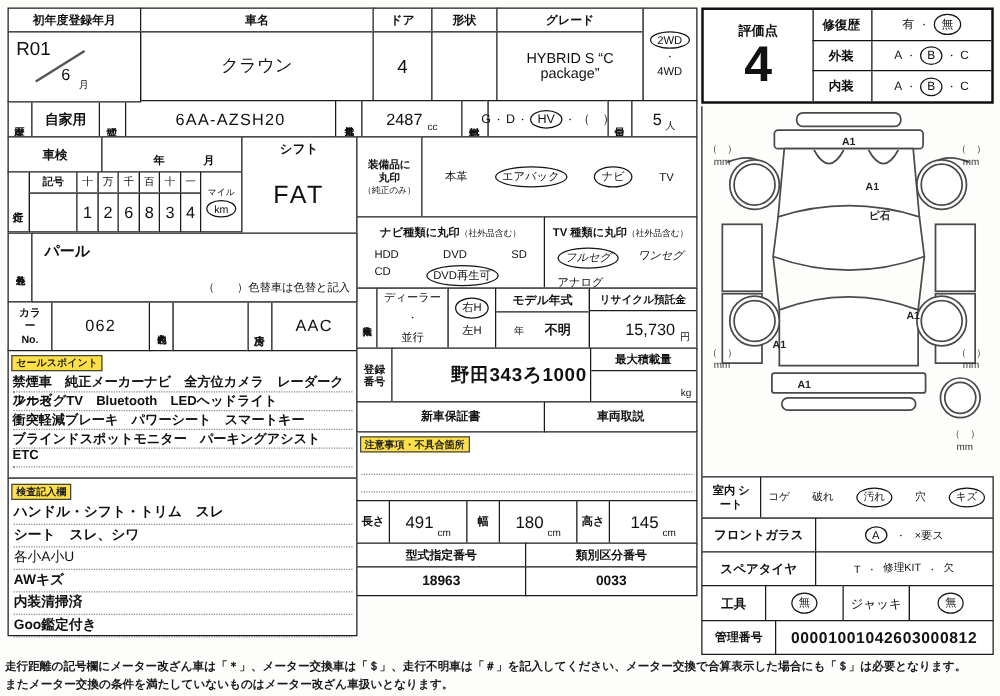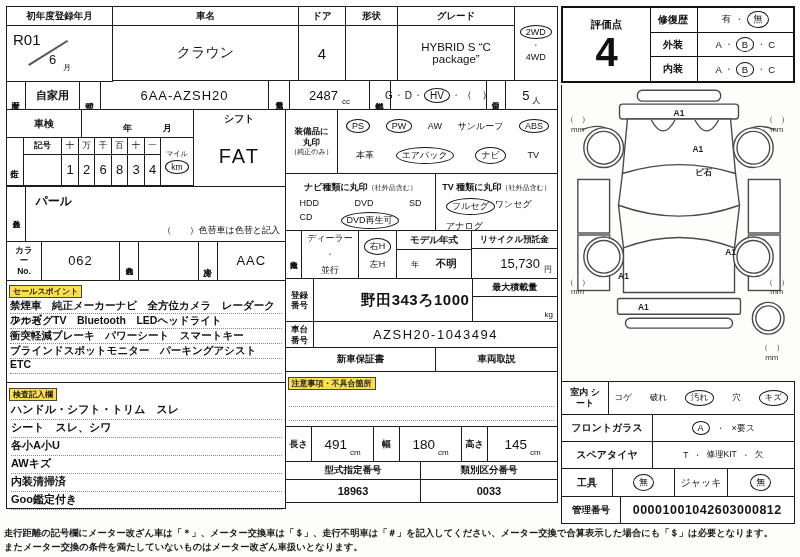--- a/index.html
+++ b/index.html
@@ -178,43 +178,36 @@
             <div class="dotline" style="height:15px;"></div>
             <div class="dotline" style="height:15px;"></div>
           </div>
         </div>
 
         <div class="cell" style="height:127px;">
           <span class="tab">検査記入欄</span>
           <div style="padding:1px 3px 0 4px;">
             <div class="dotline" style="height:18px;font-size:11px;font-weight:600;">ハンドル・シフト・トリム　スレ</div>
             <div class="dotline" style="height:18px;font-size:11px;font-weight:600;">シート　スレ、シワ</div>
-            <div class="dotline" style="height:18px;font-size:11px;font-weight:700;">各小A小U</div>
+            <div class="dotline" style="height:18px;font-size:11px;font-weight:400;">各小A小U</div>
             <div class="dotline" style="height:18px;font-size:11px;font-weight:600;">AWキズ</div>
             <div class="dotline" style="height:18px;font-size:11px;font-weight:600;">内装清掃済</div>
             <div class="dotline" style="height:18px;font-size:11px;font-weight:600;">Goo鑑定付き</div>
           </div>
         </div>
       </div>
 
       <div class="vstack" style="width:273.5px;">
 
         <div class="hrow">
           <div class="cell col ctr" style="width:54px;height:66px;text-align:center;">
             <span style="font-size:8.5px;font-weight:700;line-height:1.25;width:40px;">装備品に丸印</span>
             <span style="font-size:7px;">（純正のみ）</span>
           </div>
           <div class="cell col" style="flex:1;height:66px;justify-content:space-around;padding:3px 8px;">
-            <div style="display:flex;justify-content:space-between;align-items:center;font-size:9px;">
-              <span class="opt circ">PS</span>
-              <span class="opt circ">PW</span>
-              <span class="opt">AW</span>
-              <span class="opt">サンルーフ</span>
-              <span class="opt circ">ABS</span>
-            </div>
             <div style="display:flex;justify-content:space-between;align-items:center;font-size:9px;padding:0 10px;">
               <span class="opt">本革</span>
               <span class="opt circ">エアバック</span>
               <span class="opt circ">ナビ</span>
               <span class="opt">TV</span>
             </div>
           </div>
         </div>
 
         <div class="hrow">
@@ -225,21 +218,21 @@
               <span class="opt">DVD</span>
               <span class="opt">SD</span>
             </div>
             <div style="display:flex;gap:28px;padding:4px 14px 0 14px;font-size:9px;">
               <span class="opt">CD</span>
               <span class="opt circ">DVD再生可</span>
             </div>
           </div>
           <div class="cell col" style="flex:1;height:58px;">
             <div style="text-align:center;padding-top:2px;"><span style="font-size:9px;font-weight:700;">TV 種類に丸印</span><span style="font-size:7px;">（社外品含む）</span></div>
-            <div style="display:flex;padding:4px 10px 0 10px;font-size:9px;">
+            <div style="display:flex;justify-content:space-between;padding:4px 10px 0 10px;font-size:9px;font-style:italic;">
               <span class="opt circ">フルセグ</span>
               <span class="opt">ワンセグ</span>
             </div>
             <div style="padding:5px 10px 0 10px;font-size:9px;">
               <span class="opt">アナログ</span>
             </div>
           </div>
         </div>
 
         <div class="hrow">
@@ -276,26 +269,20 @@
           <div class="cell ctr" style="width:160px;height:44px;font-size:15px;font-weight:600;letter-spacing:0.5px;padding-left:44px;">野田343ろ1000</div>
           <div class="cell col" style="flex:1;height:44px;">
             <div style="text-align:center;font-size:9px;font-weight:700;padding-top:2px;border-bottom:1.2px solid #1c1c1c;padding-bottom:2px;">最大積載量</div>
             <div style="flex:1;display:flex;align-items:flex-end;justify-content:flex-end;padding:0 4px 2px 0;">
               <span style="font-size:11px;"></span>
               <span style="font-size:8px;">kg</span>
             </div>
           </div>
         </div>
 
-        <div class="hrow">
-          <div class="cell sq" style="width:30px;height:28px;">
-              <span>車台番号</span>
-            </div>
-          <div class="cell ctr" style="flex:1;height:28px;font-size:13px;letter-spacing:1.5px;">AZSH20-1043494</div>
-        </div>
 
         <div class="hrow">
           <div class="cell ctr" style="width:152px;height:25px;font-size:9.5px;font-weight:600;">新車保証書</div>
           <div class="cell ctr" style="flex:1;height:25px;font-size:9.5px;font-weight:600;">車両取説</div>
         </div>
 
         <div class="cell" style="height:57px;">
           <span class="tab">注意事項・不具合箇所</span>
           <div style="padding:3px 3px 0 3px;">
             <div class="dotline" style="height:14px;"></div>

